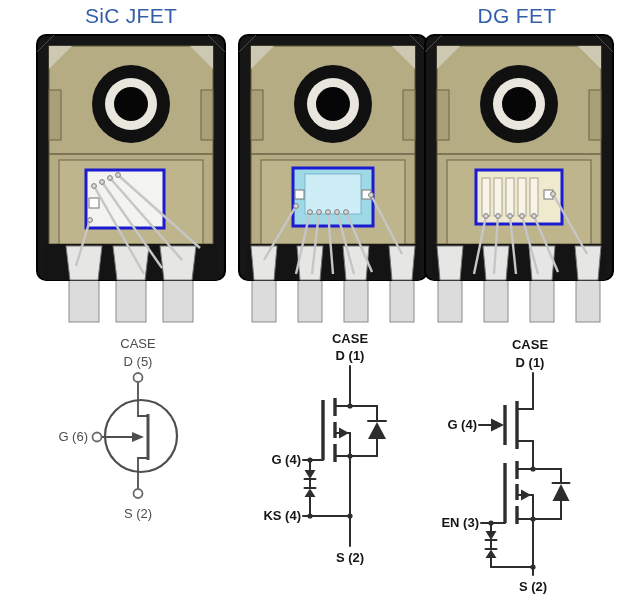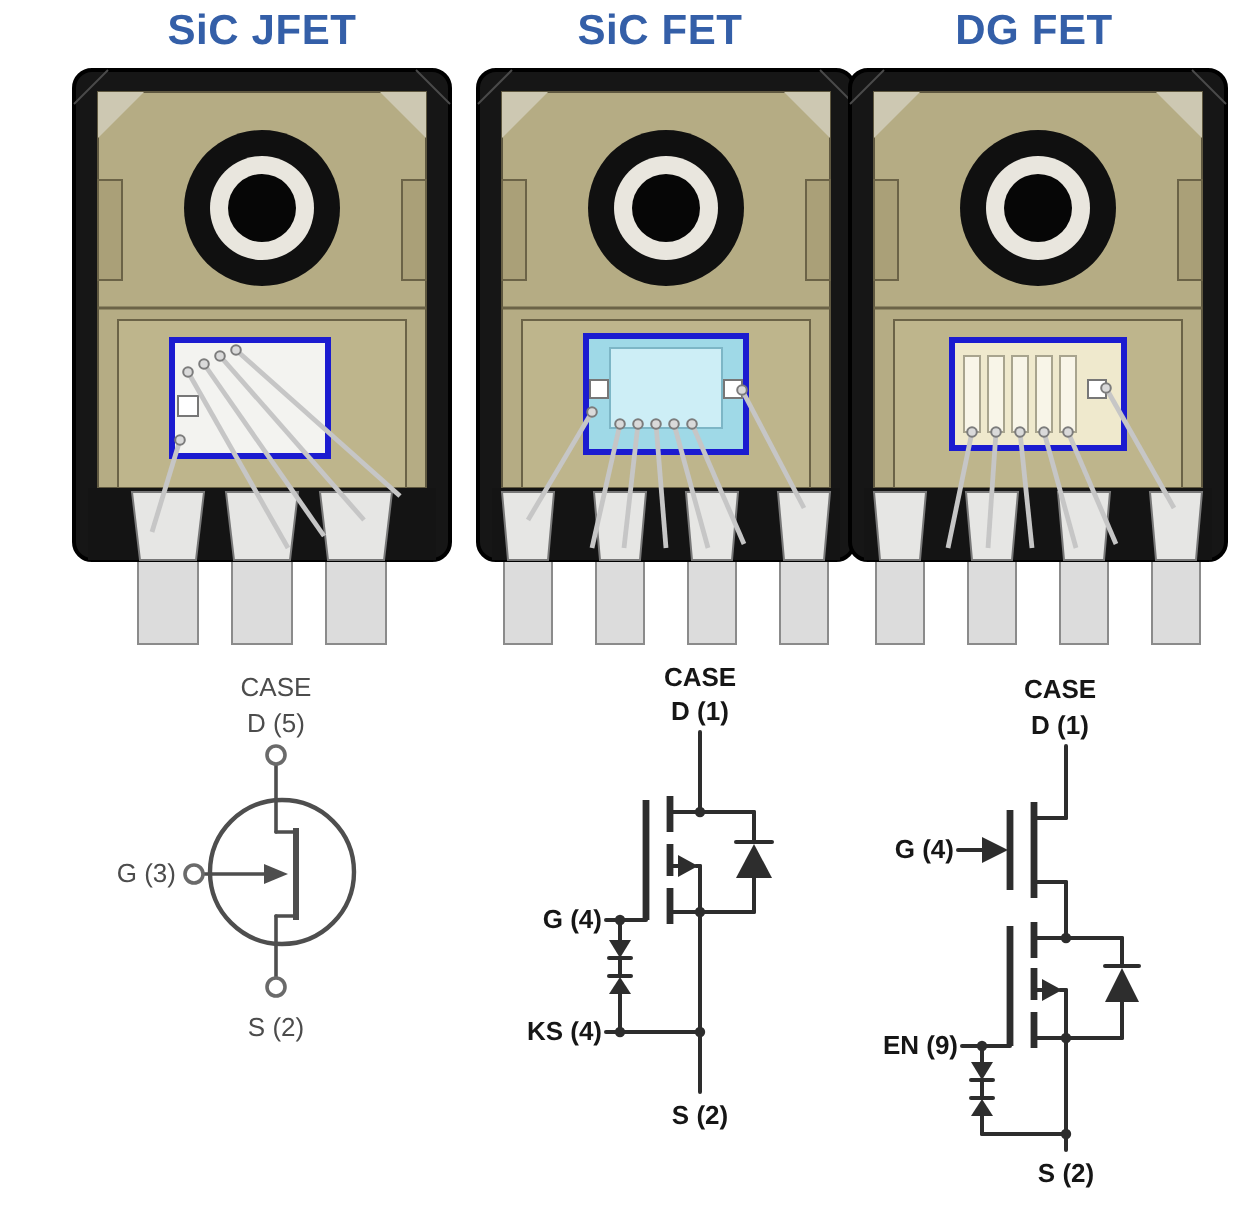--- a/index.html
+++ b/index.html
@@ -1,21 +1,21 @@
 <!DOCTYPE html>
 <html><head>
 <meta charset="utf-8">
 <style>
   * { margin:0; padding:0; box-sizing:border-box; }
   html,body { background:#ffffff; }
   body { font-family:"Liberation Sans", sans-serif; }
   #canvas { position:relative; width:623px; height:611px; background:#ffffff; overflow:hidden; }
 
   .col-title { position:absolute; top:4px; width:160px; text-align:center;
-               font-size:21px; font-weight:bold; color:#345fa8; letter-spacing:.3px; }
+               font-size:21px; font-weight:normal; color:#345fa8; letter-spacing:.3px; }
 
   .pkg { position:absolute; top:34px; }
 
   .sch { position:absolute; }
   .sch svg { position:absolute; left:0; top:0; }
   .lbl { position:absolute; font-size:13px; font-weight:bold; color:#161616; white-space:nowrap; }
   .lbl.center { text-align:center; }
   .lbl.right  { text-align:right; }
   .jlbl { color:#4c4c4c; font-weight:normal; }
 
@@ -35,21 +35,20 @@
   .bond   { stroke:#c6c6c6; stroke-width:2.4; fill:none; }
   .ball   { fill:#dadada; stroke:#7c7c7c; stroke-width:1; }
   .tinybox{ fill:#ffffff; stroke:#777777; stroke-width:1; }
 </style>
 </head>
 <body>
 
 <div id="canvas">
 
   <div class="col-title" style="left:51px">SiC JFET</div>
-  <div class="col-title" style="left:250px">SiC FET</div>
   <div class="col-title" style="left:437px">DG FET</div>
 
   <svg class="pkg" style="left:36px" width="190" height="290" viewBox="0 0 190 290">
 
     <rect class="leg" x="33" y="246" width="30" height="42"></rect>
     <rect class="leg" x="80" y="246" width="30" height="42"></rect>
     <rect class="leg" x="127" y="246" width="30" height="42"></rect>
 
     <rect x="1" y="1" width="188" height="245" rx="9" fill="#161616" stroke="#000" stroke-width="2"></rect>
     <path d="M1 18 L18 1" stroke="#4a4a4a" fill="none"></path>
@@ -188,21 +187,21 @@
       <line class="jw" x1="98" y1="128" x2="98" y2="159"></line>
       <line class="jw" x1="61" y1="107" x2="96" y2="107"></line>
       <polygon class="jtri" points="92,102 92,112 104,107"></polygon>
       <circle cx="101" cy="106" r="36" fill="none" stroke="#4e4e4e" stroke-width="2.2"></circle>
       <circle class="term" cx="98" cy="47.5" r="4.5"></circle>
       <circle class="term" cx="57" cy="107" r="4.5"></circle>
       <circle class="term" cx="98" cy="163.5" r="4.5"></circle>
     </svg>
     <div class="lbl jlbl center" style="left:58px; top:6px;  width:80px">CASE</div>
     <div class="lbl jlbl center" style="left:58px; top:24px; width:80px">D (5)</div>
-    <div class="lbl jlbl right" style="left:0px;  top:99px; width:48px">G (3)</div>
+    <div class="lbl jlbl right" style="left:0px;  top:99px; width:48px">G (6)</div>
     <div class="lbl jlbl center" style="left:58px; top:176px;width:80px">S (2)</div>
   </div>
 
   <div class="sch" style="left:255px; top:328px; width:200px; height:245px">
     <svg width="200" height="245" viewBox="0 0 200 245">
 
       <line class="w" x1="95" y1="38" x2="95" y2="78"></line>
       <line class="w" x1="95" y1="78" x2="80" y2="78"></line>
 
       <line class="bar" x1="68" y1="72" x2="68" y2="132"></line>
@@ -292,17 +291,17 @@
       <line class="w" x1="58" y1="232" x2="100" y2="232"></line>
 
       <circle class="dot" cx="100" cy="134" r="2.6"></circle>
       <circle class="dot" cx="100" cy="184" r="2.6"></circle>
       <circle class="dot" cx="58" cy="188" r="2.6"></circle>
       <circle class="dot" cx="100" cy="232" r="2.6"></circle>
     </svg>
     <div class="lbl center" style="left:57px; top:2px;  width:80px">CASE</div>
     <div class="lbl center" style="left:57px; top:20px; width:80px">D (1)</div>
     <div class="lbl right" style="left:4px;  top:82px; width:40px">G (4)</div>
-    <div class="lbl right" style="left:2px;  top:180px;width:44px">EN (9)</div>
+    <div class="lbl right" style="left:2px;  top:180px;width:44px">EN (3)</div>
     <div class="lbl center" style="left:60px; top:244px;width:80px">S (2)</div>
   </div>
 
 </div>
 
 </body></html>

